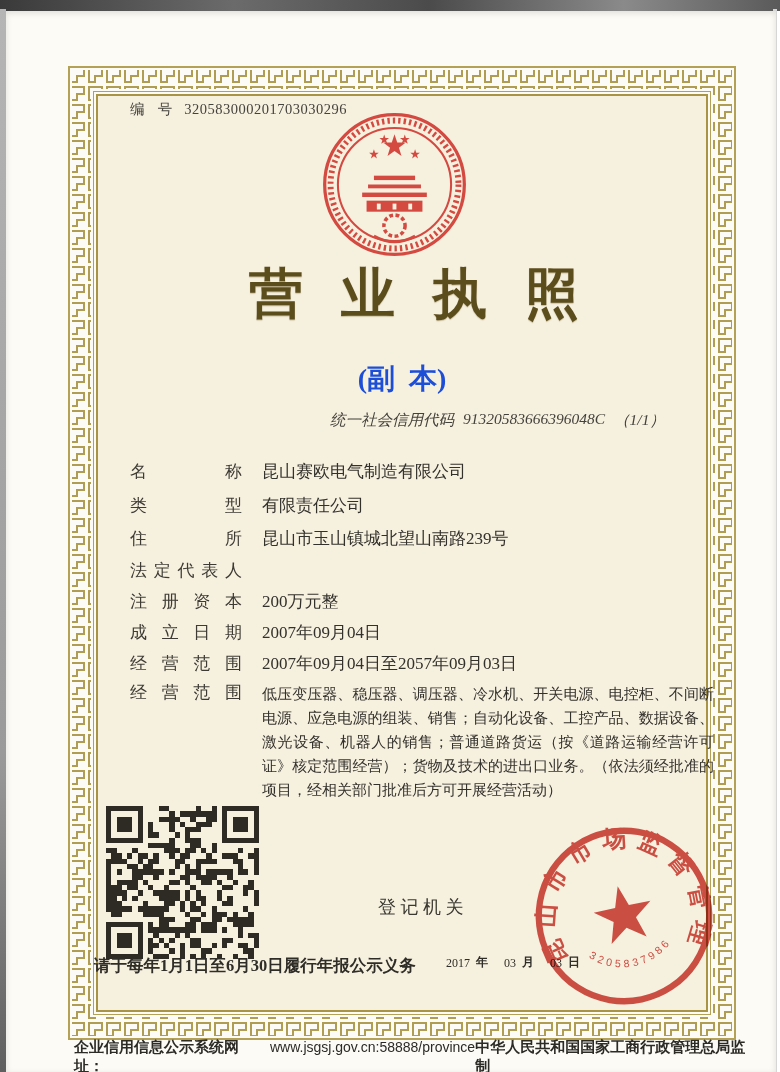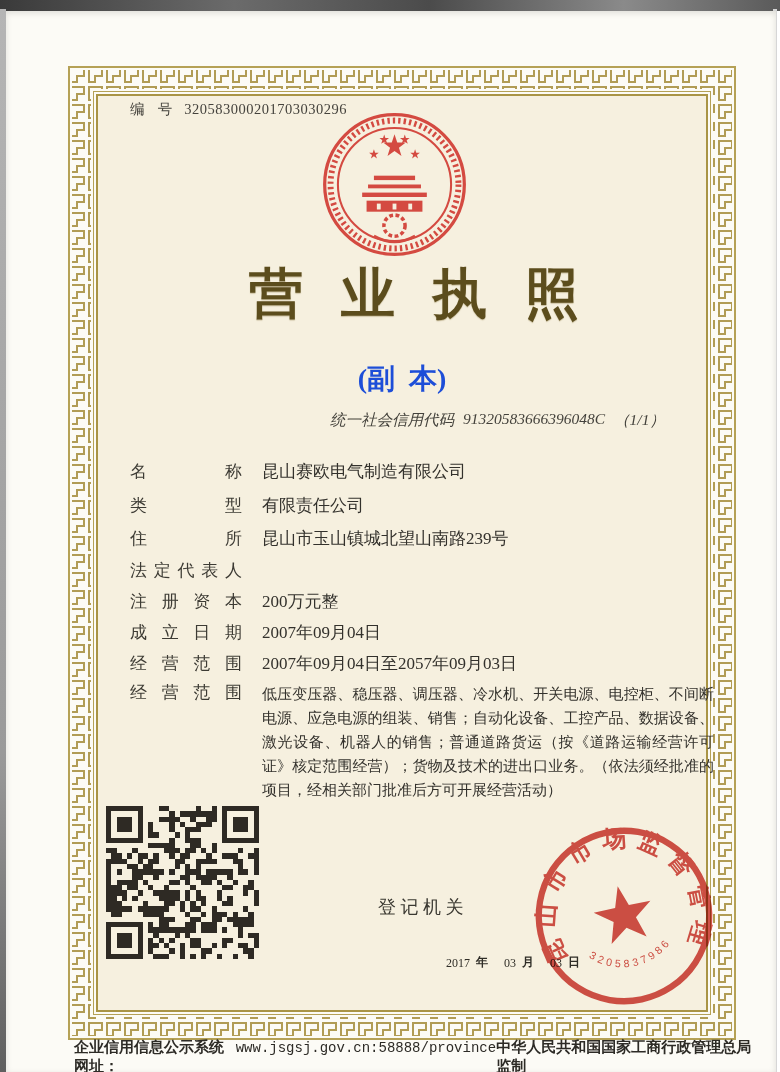--- a/index.html
+++ b/index.html
@@ -57,21 +57,21 @@
   .issue-date span { margin-right:6px; }
   .issue-date .unit { margin-right:16px; font-weight:600; }
 
   .seal { position:absolute; left:532px; top:824px; width:184px; height:184px;
           transform:rotate(-12deg); z-index:4; opacity:.9; mix-blend-mode:multiply; }
 
   .footer { position:absolute; left:74px; top:1038px; width:684px; display:flex;
             justify-content:space-between; align-items:baseline; color:#2d2b26; }
   .footer .left { display:flex; align-items:baseline; }
   .footer .site-label { font-size:15px; font-weight:600; font-family:"Liberation Serif", serif; }
-  .footer .site-url { font-size:14px; font-family:Liberation Mono, monospace; margin-left:4px; }
+  .footer .site-url { font-size:14px; font-family:Liberation Sans, sans-serif; margin-left:4px; }
   .footer .authority { font-size:15px; font-weight:600; font-family:"Liberation Serif", serif; }
 </style>
 </head>
 <body>
 
 <div class="scan-top"></div>
 <div class="scan-left"></div>
 <div class="scan-right"></div>
 <div class="paper"></div>
 
@@ -478,20 +478,21 @@
       <rect x="22" y="0" width="7" height="7" fill="#2e2a24"></rect>
       <rect x="23" y="1" width="5" height="5" fill="#f6f0df"></rect>
       <rect x="24" y="2" width="3" height="3" fill="#2e2a24"></rect>
       <rect x="0" y="22" width="7" height="7" fill="#2e2a24"></rect>
       <rect x="1" y="23" width="5" height="5" fill="#f6f0df"></rect>
       <rect x="2" y="24" width="3" height="3" fill="#2e2a24"></rect>
     </svg>
 
   <div class="registry">登 记 机 关</div>
 
+  <div class="annual">请于每年1月1日至6月30日履行年报公示义务</div>
 
   <div class="issue-date">
     <span>2017</span>
     <span class="unit">年</span>
     <span>03</span>
     <span class="unit">月</span>
     <span>03</span>
     <span class="unit">日</span>
   </div>
 

